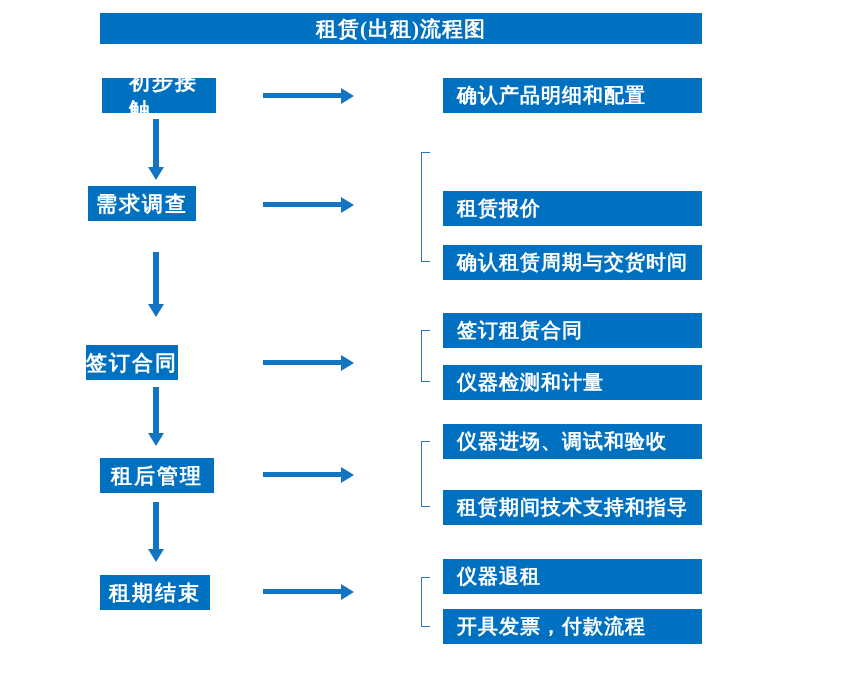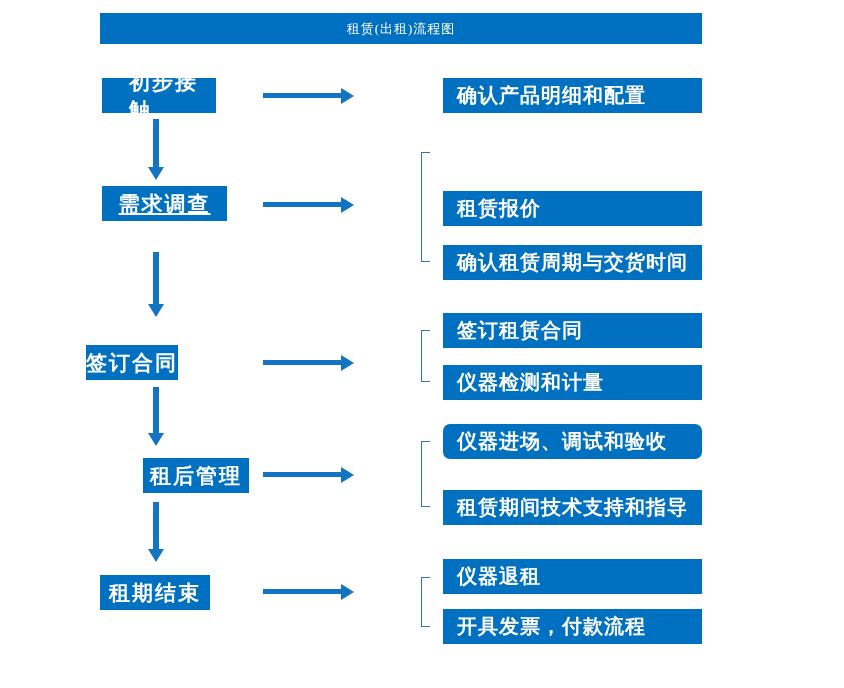--- a/index.html
+++ b/index.html
@@ -15,21 +15,21 @@
     overflow: hidden;
   }
   .header {
     position: absolute;
     left: 100px; top: 13px; width: 602px; height: 31px;
     background: var(--box-blue, #0070c0);
     display: flex; align-items: center; justify-content: center;
   }
   .header span {
     color: var(--text-white, #fff);
-    font-size: 13px; font-weight: normal; letter-spacing: 1px;
+    font-size: 21px; font-weight: bold; letter-spacing: 1px;
   }
   .box {
     position: absolute;
     height: 35px;
     background: var(--box-blue, #0070c0);
     color: var(--text-white, #fff);
     font-weight: bold;
     box-sizing: border-box;
     display: flex; align-items: center;
   }
@@ -78,23 +78,23 @@
 </head>
 <body>
 
 <div class="canvas">
 
   <div class="header">
     <span>租赁(出租)流程图</span>
   </div>
 
   <div class="box left-box" style="left:102px; top:78px;  width:114px;padding-left:27px;">初步接触</div>
-  <div class="box left-box" style="left:102px; top:186px; width:125px;text-decoration:underline;">需求调查</div>
+  <div class="box left-box" style="left:88px; top:186px; width:108px;">需求调查</div>
   <div class="box left-box" style="left:86px; top:345px; width:92px;">签订合同</div>
-  <div class="box left-box" style="left:100px; top:458px; width:106px;margin-left:43px;">租后管理</div>
+  <div class="box left-box" style="left:100px; top:458px; width:114px;">租后管理</div>
   <div class="box left-box" style="left:100px; top:575px; width:110px;">租期结束</div>
 
   <div class="v-arrow" style="top:119px; height:48px;"></div>
   <div class="v-arrow" style="top:252px; height:52px;"></div>
   <div class="v-arrow" style="top:387px; height:46px;"></div>
   <div class="v-arrow" style="top:502px; height:47px;"></div>
 
   <div class="h-arrow" style="top:93px;"></div>
   <div class="h-arrow" style="top:202px;"></div>
   <div class="h-arrow" style="top:360px;"></div>
@@ -104,18 +104,18 @@
   <div class="bracket" style="top:152px; height:110px;"></div>
   <div class="bracket" style="top:330px; height:52px;"></div>
   <div class="bracket" style="top:441px; height:66px;"></div>
   <div class="bracket" style="top:577px; height:50px;"></div>
 
   <div class="box right-box" style="top:78px;">确认产品明细和配置</div>
   <div class="box right-box" style="top:191px;">租赁报价</div>
   <div class="box right-box" style="top:245px;">确认租赁周期与交货时间</div>
   <div class="box right-box" style="top:313px;">签订租赁合同</div>
   <div class="box right-box" style="top:365px;">仪器检测和计量</div>
-  <div class="box right-box" style="top:424px;border-radius:7px;">仪器进场、调试和验收</div>
+  <div class="box right-box" style="top:424px;">仪器进场、调试和验收</div>
   <div class="box right-box" style="top:490px;">租赁期间技术支持和指导</div>
   <div class="box right-box" style="top:559px;">仪器退租</div>
   <div class="box right-box" style="top:609px;">开具发票，付款流程</div>
 
 </div>
 
 </body></html>

